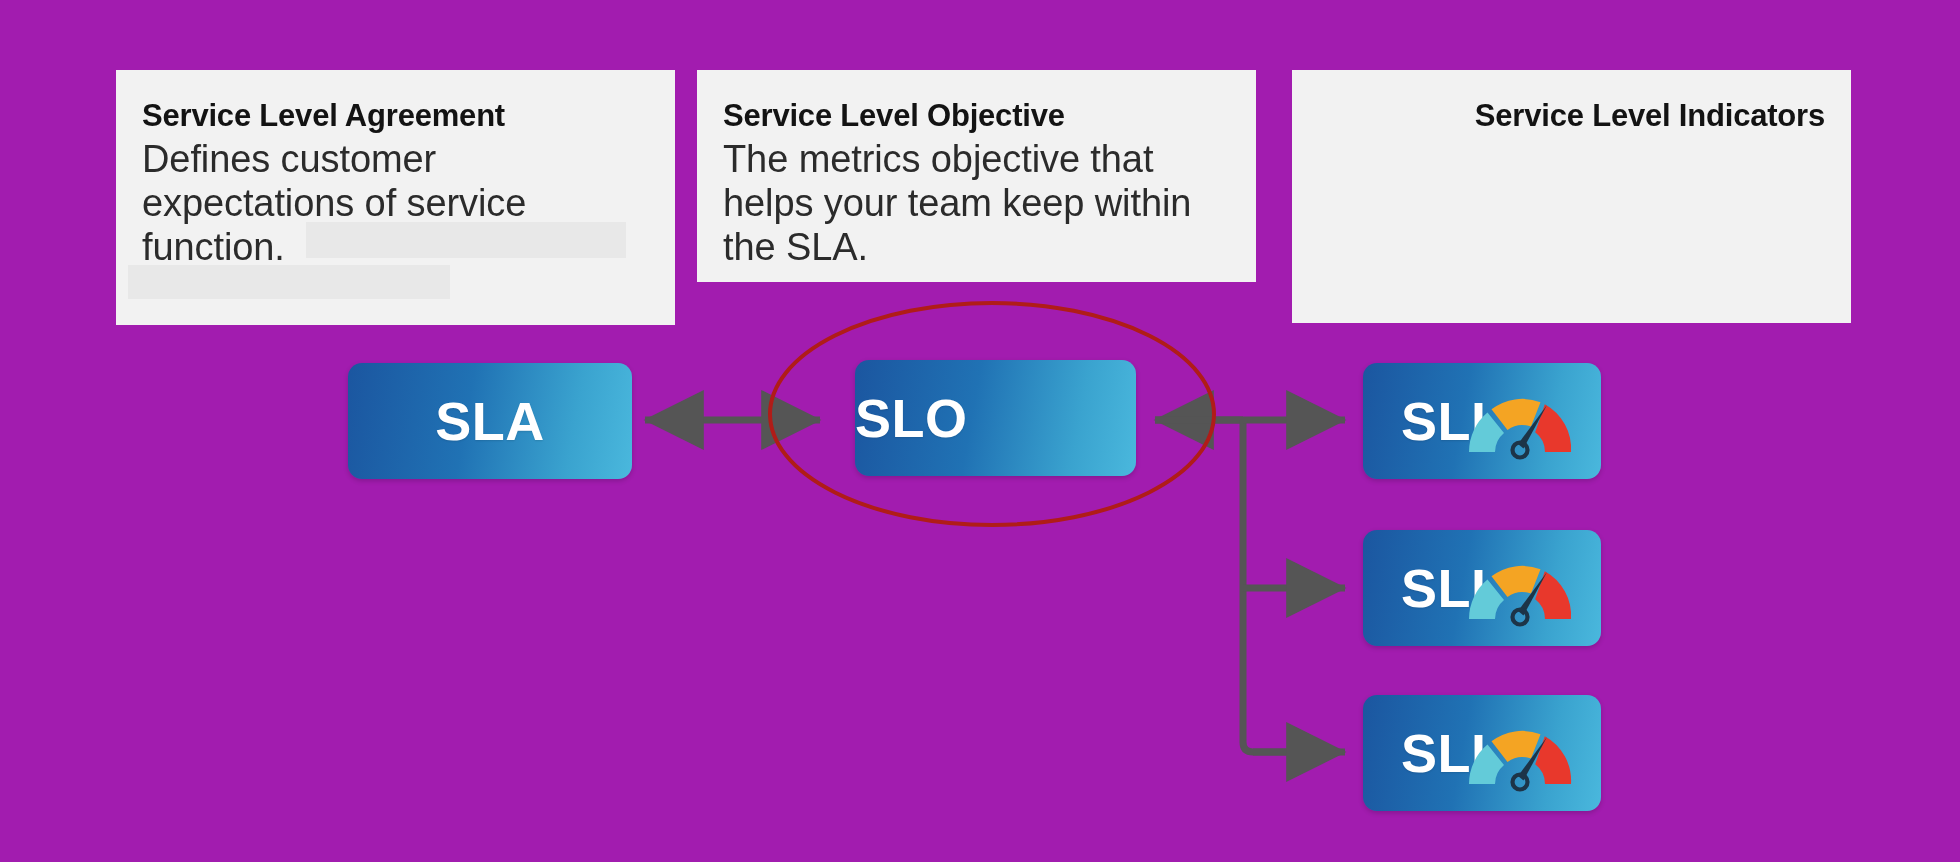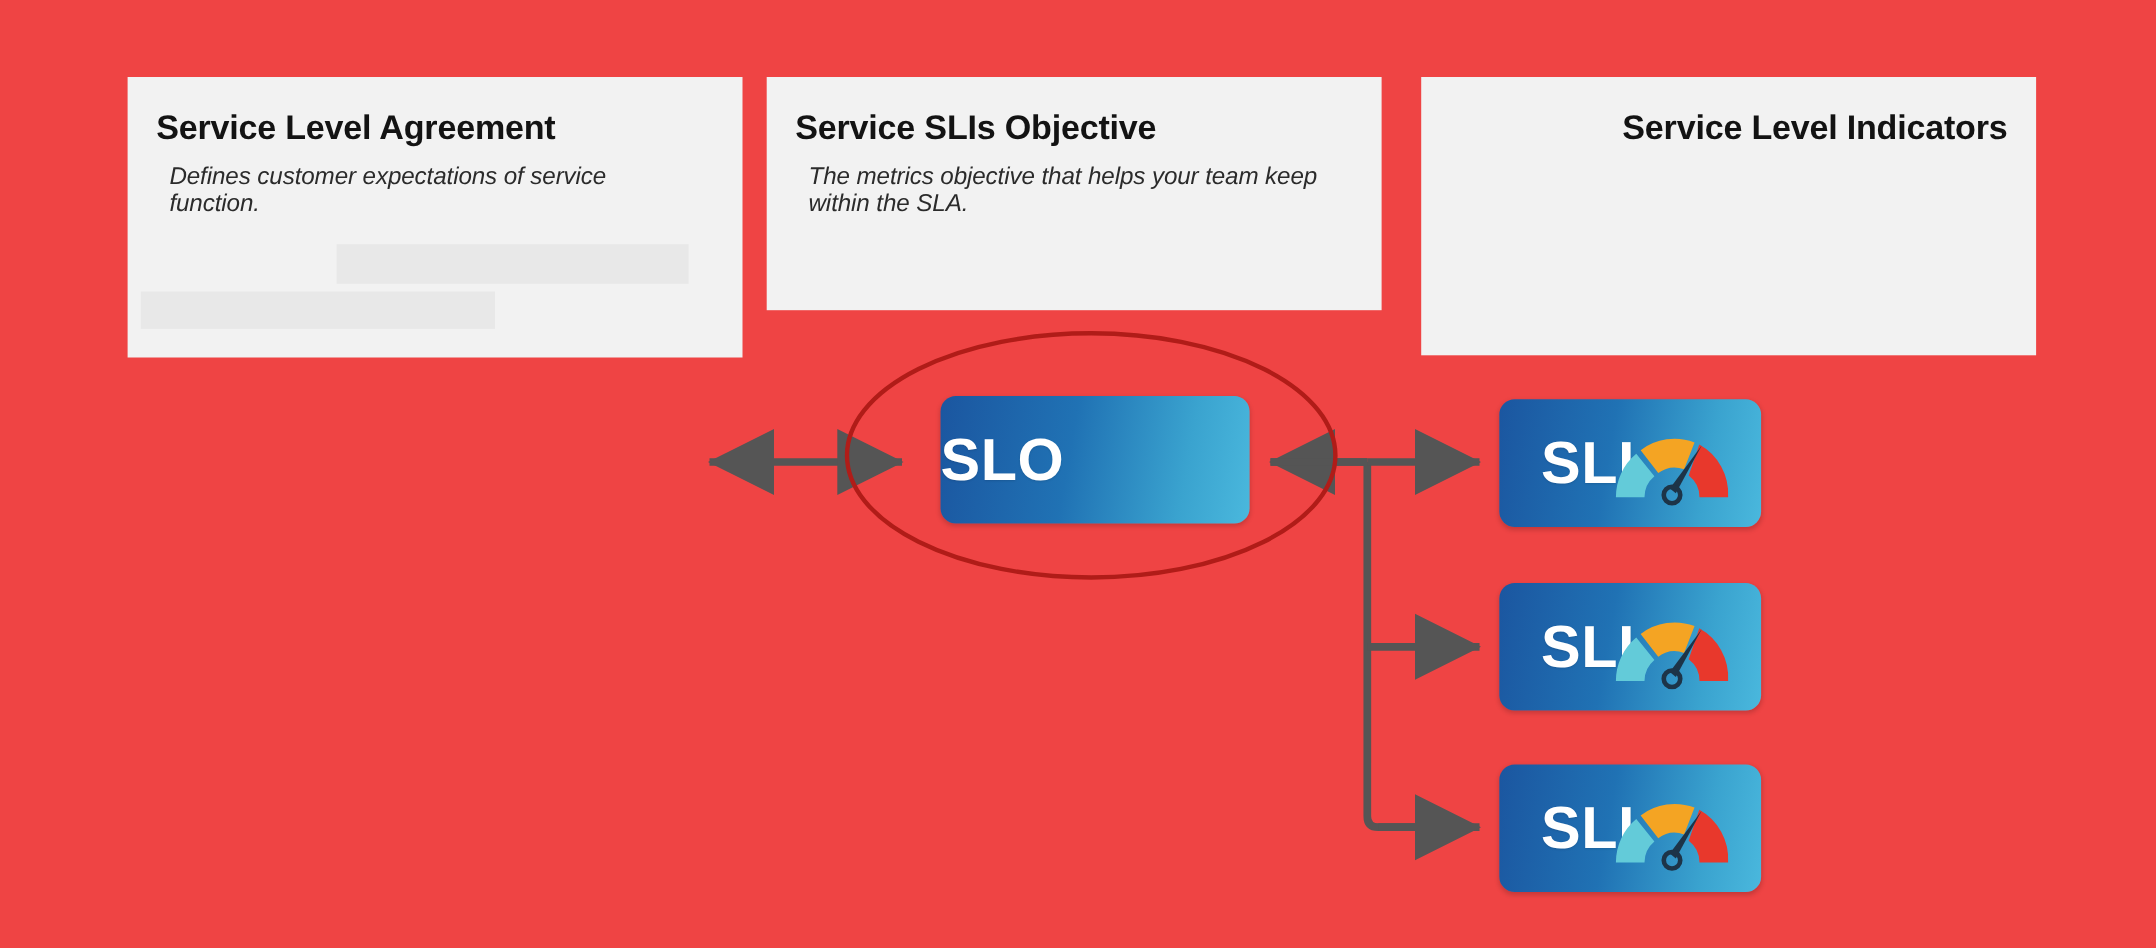--- a/index.html
+++ b/index.html
@@ -11,46 +11,45 @@
     width: 1960px;
     height: 862px;
     font-family: "Liberation Sans", sans-serif;
     overflow: hidden;
     position: relative;
   }
   #stage {
     position: relative;
     width: 1960px;
     height: 862px;
-    background: #ef4444;
+    background: #a21caf;
   }
 
   
   .card {
     position: absolute;
     background: #f2f2f2;
     box-sizing: border-box;
     padding: 28px 26px 18px 26px;
   }
   .card-title {
     font-size: 31px;
     font-weight: bold;
     color: #131313;
     line-height: 1.18;
     letter-spacing: -0.2px;
     margin: 0 0 2px 0;
     white-space: nowrap;
   }
   .card-body {
-    font-size: 22px;
+    font-size: 38px;
     color: #2b2b2b;
     line-height: 1.17;
     letter-spacing: -0.1px;
-    margin: 12px;
-    font-style: italic;
+    margin: 0;
   }
   .redact {
     position: absolute;
     background: #e8e8e8;
   }
 
   #card-sla   { left: 116px; top: 70px;  width: 559px; height: 255px; }
   #card-slo   { left: 697px; top: 70px;  width: 559px; height: 212px; }
   #card-sli   { left: 1292px; top: 70px; width: 559px; height: 253px; text-align: right; }
 
@@ -122,21 +121,21 @@
 <div id="stage">
 
   <div class="card" id="card-sla">
     <div class="card-title">Service Level Agreement</div>
     <div class="card-body">Defines customer expectations of service function.</div>
     <div class="redact" id="redact-1"></div>
     <div class="redact" id="redact-2"></div>
   </div>
 
   <div class="card" id="card-slo">
-    <div class="card-title">Service SLIs Objective</div>
+    <div class="card-title">Service Level Objective</div>
     <div class="card-body">The metrics objective that helps your team keep within the SLA.</div>
   </div>
 
   <div class="card" id="card-sli">
     <div class="card-title">Service Level Indicators</div>
   </div>
 
   <svg id="connectors" viewBox="0 0 1960 862" width="1960" height="862">
     <defs>
       <marker id="arrow-right" markerWidth="9" markerHeight="9" refX="8.4" refY="4.5" orient="auto" markerUnits="strokeWidth">
@@ -167,20 +166,23 @@
 
     <g>
       <line x1="1243" y1="588" x2="1345" y2="588" stroke="#555555" stroke-width="7" marker-end="url(#arrow-right)"></line>
     </g>
 
     <g>
       <line x1="1253" y1="752" x2="1345" y2="752" stroke="#555555" stroke-width="7" marker-end="url(#arrow-right)"></line>
     </g>
   </svg>
 
+  <div class="badge" id="badge-sla">
+    <span class="badge-label">SLA</span>
+  </div>
 
   <div class="badge" id="badge-slo">
     <span class="badge-label">SLO</span>
   </div>
 
   <div class="badge badge-sli" id="badge-sli-1">
     <span class="badge-label">SLI</span>
     <svg class="gauge" viewBox="0 0 118 78">
       <path d="M8,70 A51,51 0 0,1 26.5,30.6 L43,51 A25,25 0 0,0 34,70 Z" fill="#63cbd9"></path>
       <path d="M30.5,27.3 A51,51 0 0,1 79.5,20.2 L70,44.6 A25,25 0 0,0 46.5,48 Z" fill="#f4a423"></path>

